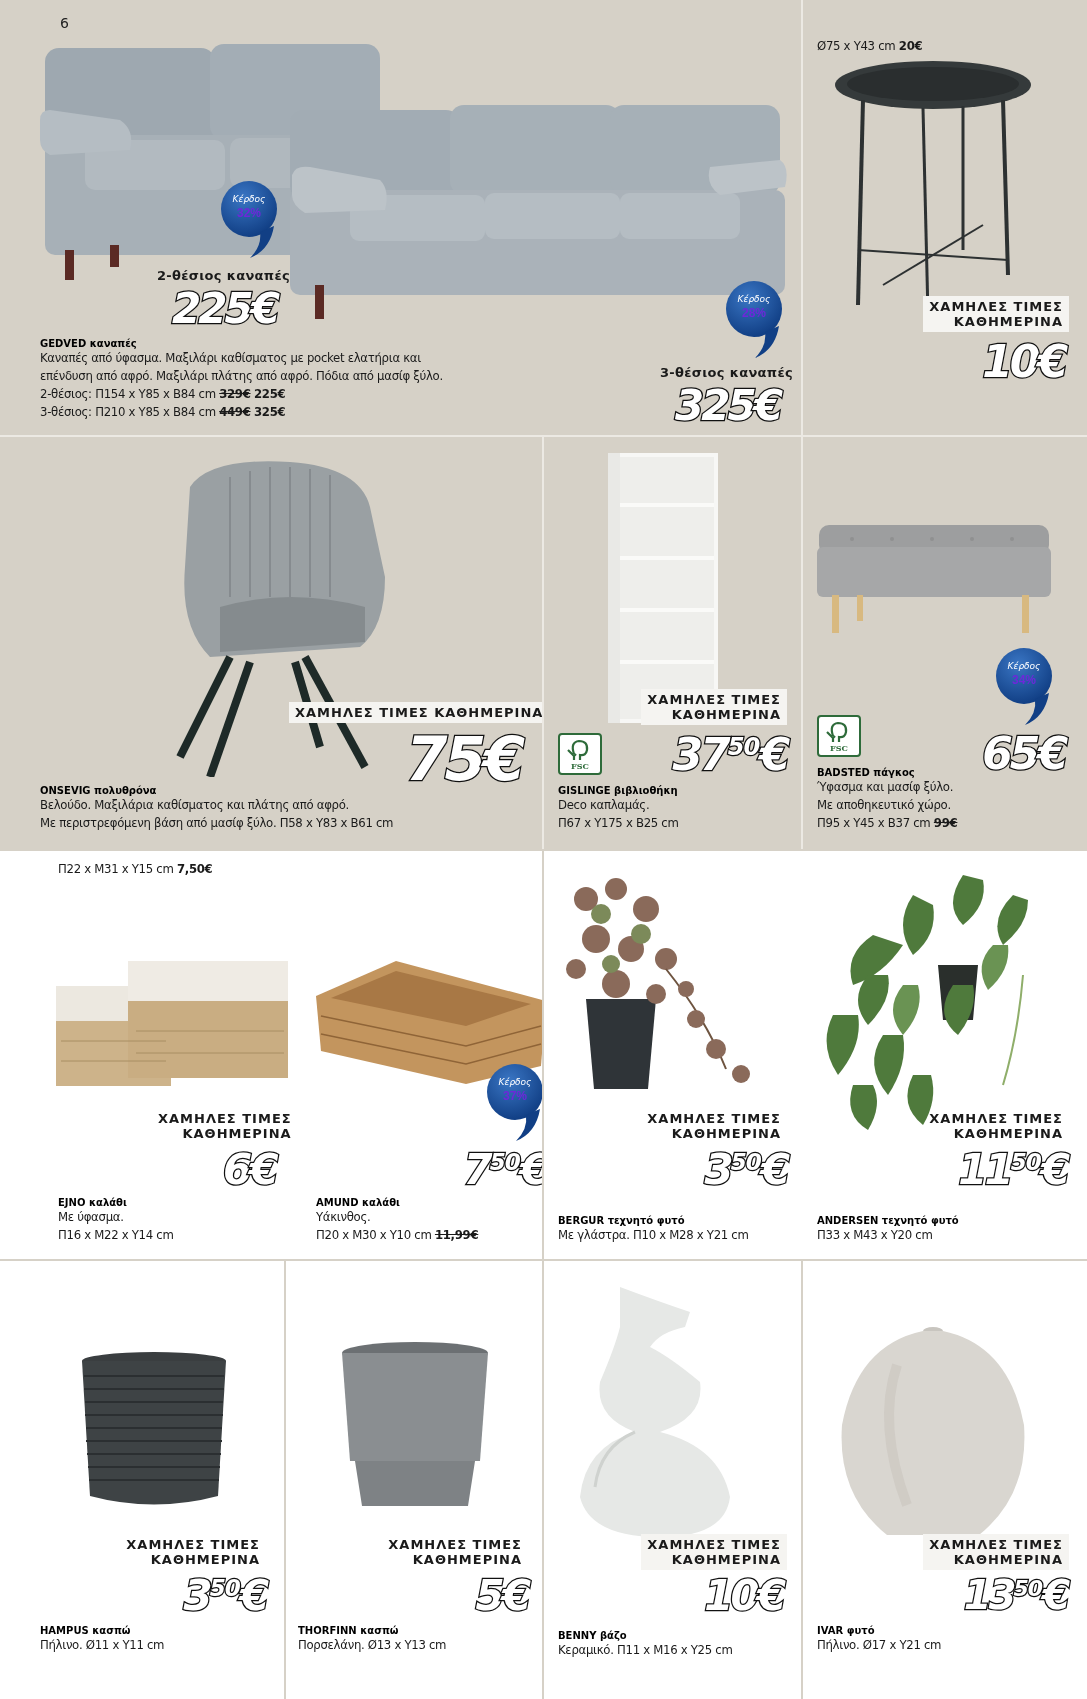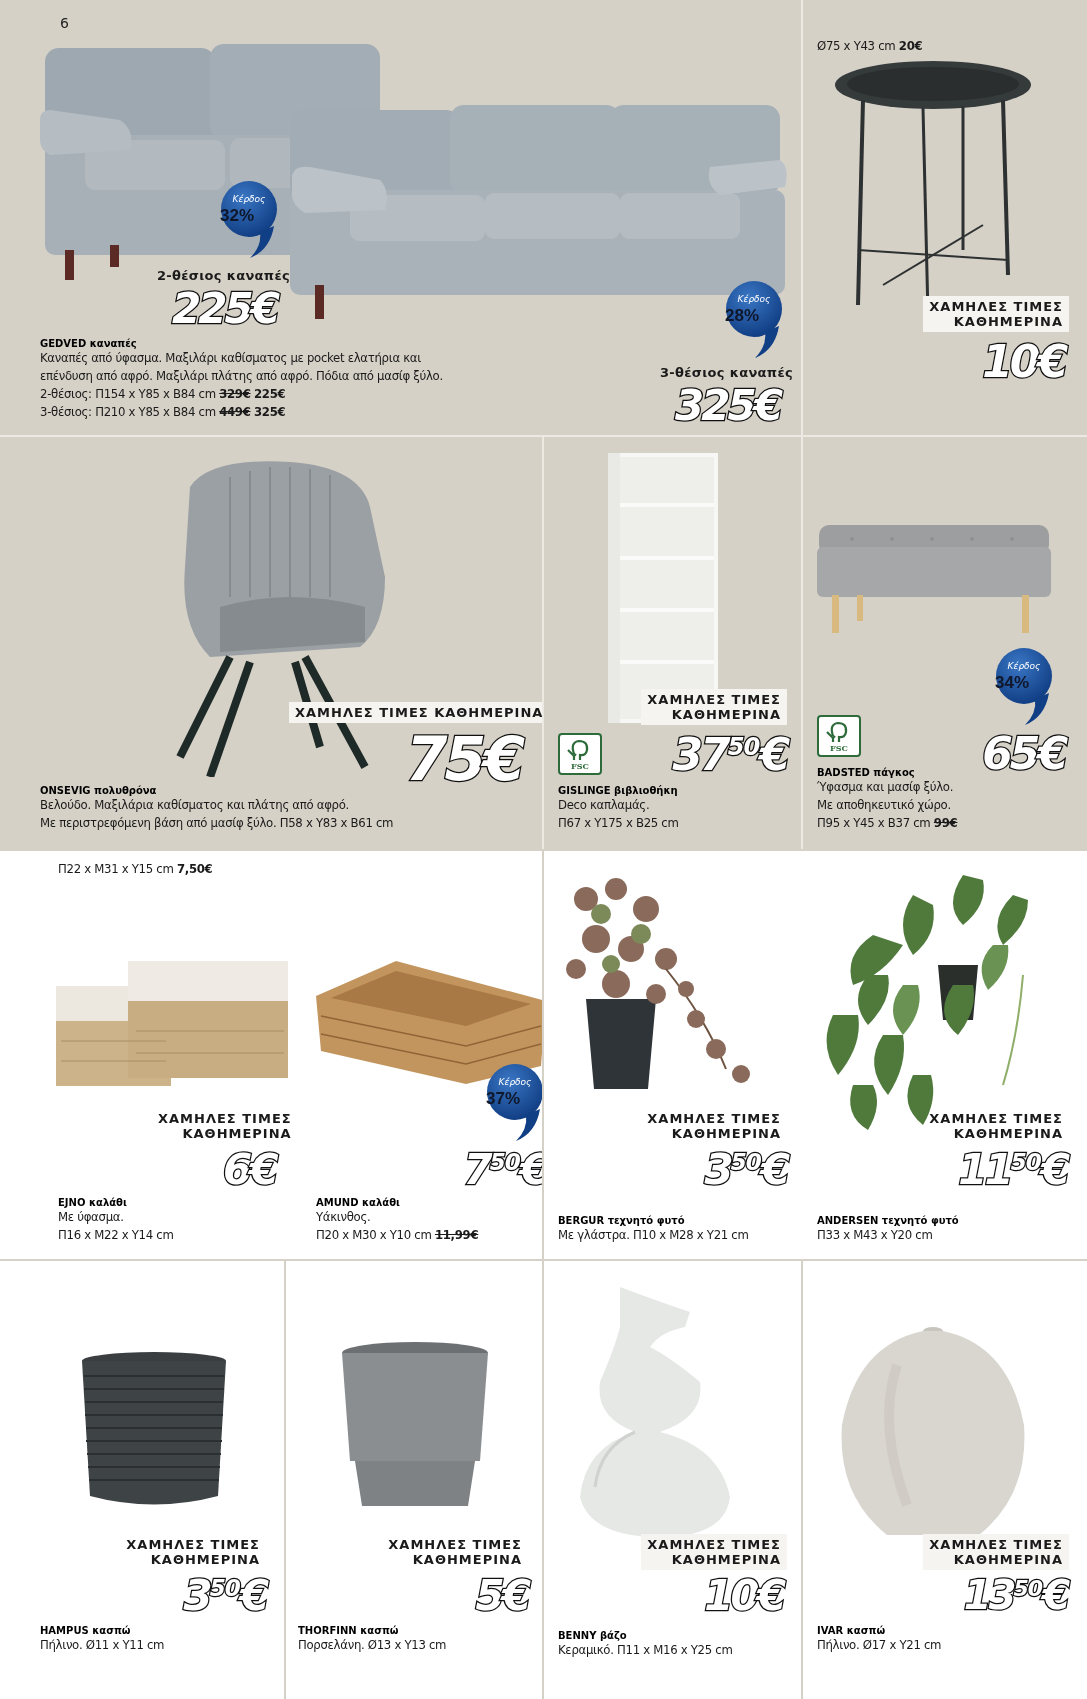--- a/index.html
+++ b/index.html
@@ -47,21 +47,21 @@
     white-space: nowrap;
     line-height: 1;
   }
   .price sup { font-size: 0.55em; vertical-align: 0.6em; letter-spacing: -1px; }
 
   .badge {
     position: absolute; width: 58px; height: 74px;
   }
   .badge svg { position: absolute; left: 0; top: 0; }
   .badge .b-label { position: absolute; left: 0; top: 14px; width: 58px; text-align: center; font-size: 9px; font-style: italic; color: #fff; }
-  .badge .b-value { position: absolute; left: 0; top: 26px; width: 58px; text-align: left; font-size: 17px; font-weight: bold; color: #0f172a; font-family: "Liberation Sans", sans-serif; }
+  .badge .b-value { position: absolute; left: 0; top: 26px; width: 58px; text-align: center; font-size: 12px; font-weight: bold; color: #6d28d9; font-family: "Liberation Sans", sans-serif; }
 
   .sub-label { position: absolute; font-weight: bold; font-size: 13px; color: #1a1a1a; white-space: nowrap; letter-spacing: 0.3px; }
 
   .fsc { position: absolute; width: 44px; height: 42px; background: #fff; border: 2px solid #2e6b3a; border-radius: 4px; }
   .fsc .fsc-text { position: absolute; bottom: 2px; left: 0; width: 100%; text-align: center; font-family: "DejaVu Serif", serif; font-weight: bold; font-size: 8px; color: #2e6b3a; }
   .fsc svg { position: absolute; left: 6px; top: 3px; }
 
   .img { position: absolute; }
 </style>
 </head>
@@ -501,18 +501,18 @@
       <path d="M60 40 Q40 100 70 180" stroke="#c9c5be" stroke-width="10" fill="none" opacity="0.6"></path>
     </svg>
 
     <div class="lowprice boxed" style="right:18px;top:273px;">
       <div>ΧΑΜΗΛΕΣ ΤΙΜΕΣ</div>
       <div>ΚΑΘΗΜΕΡΙΝΑ</div>
     </div>
     <div class="price" style="right:20px;top:314px;font-size:40px;"><span>13</span><sup>50</sup><span>€</span></div>
 
     <div class="text-block" style="left:14px;top:364px;">
-      <div class="title">IVAR κασπώ</div>
+      <div class="title">IVAR φυτό</div>
       <div class="desc">Πήλινο. Ø17 x Υ21 cm</div>
     </div>
   </div>
 
 </div>
 
 </body></html>

